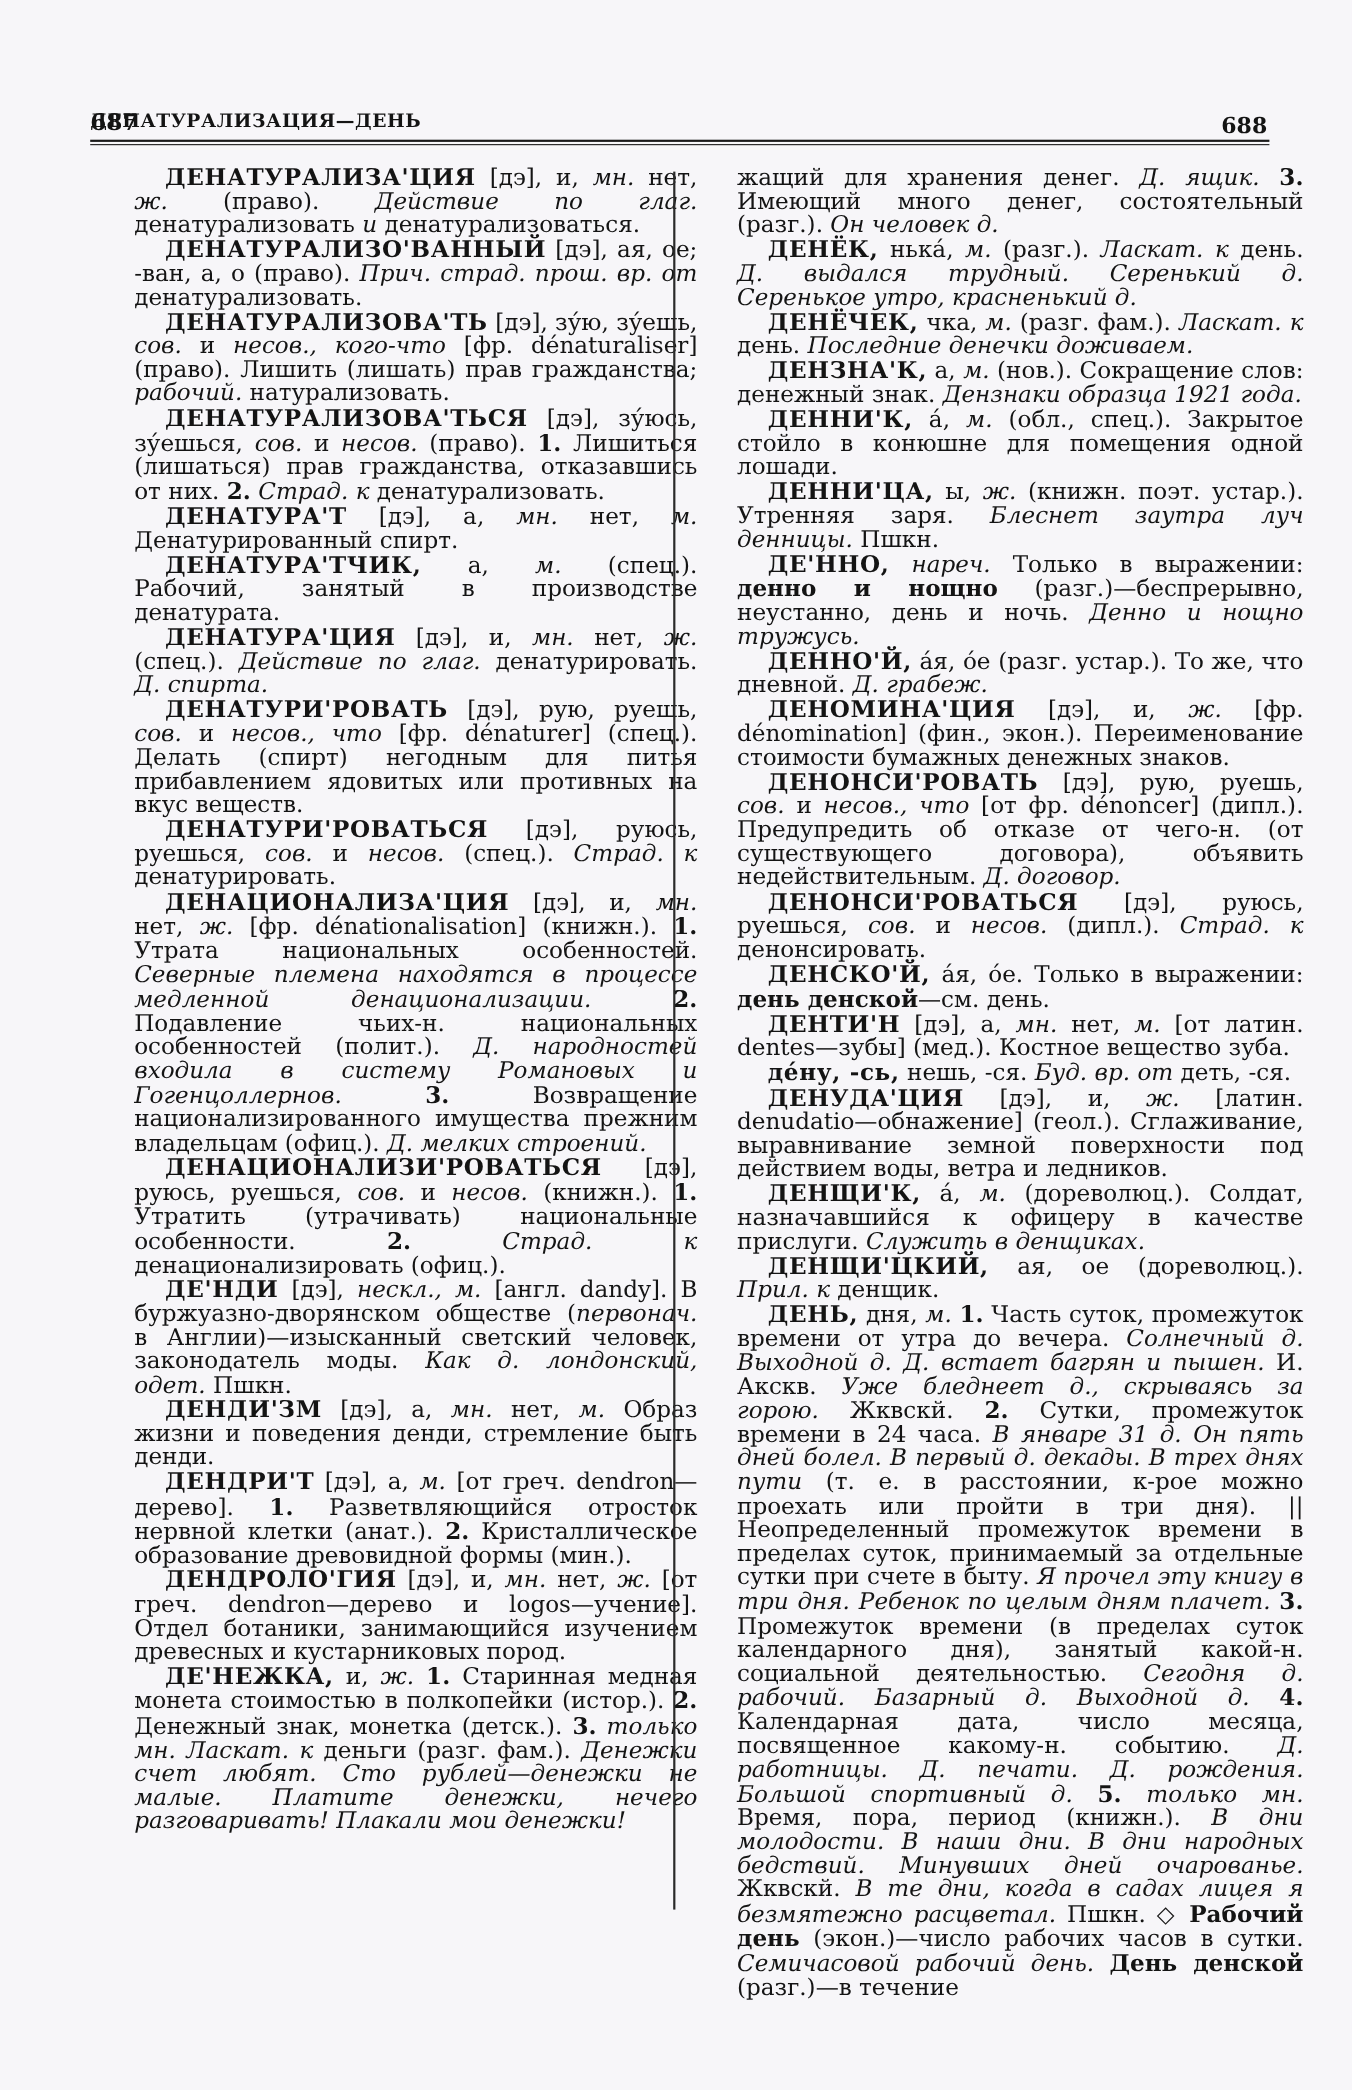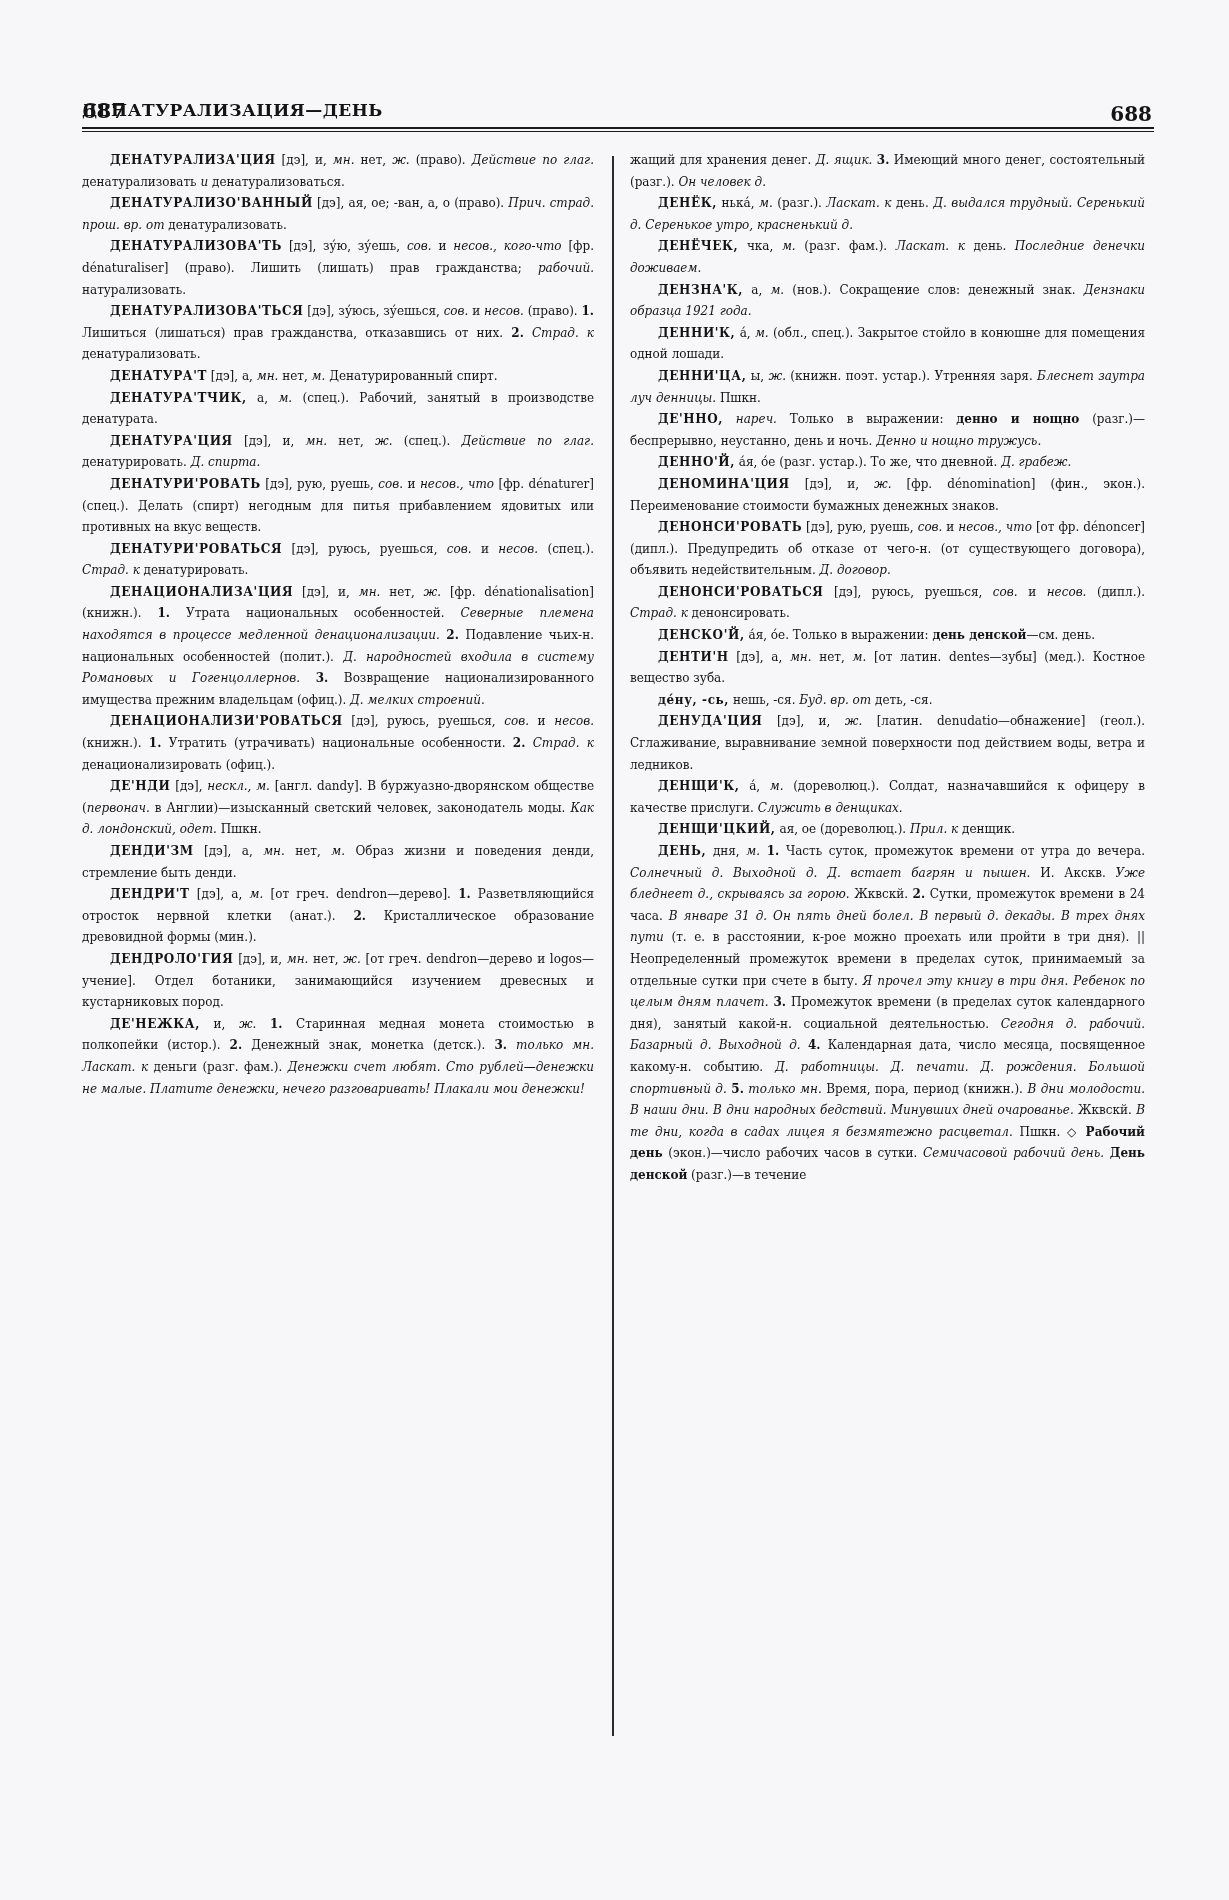--- a/index.html
+++ b/index.html
@@ -15,22 +15,23 @@
     position: absolute; left: 82px; top: 92px; width: 1070px; height: 34px;
   }
   .pn-left { position: absolute; left: 0; top: 6px; font-weight: bold; font-size: 21px; }
   .pn-right { position: absolute; right: 0; top: 0; font-weight: bold; font-size: 20px; margin-top: 10px; }
   .running-title { position: absolute; left: 0; right: 0; top: 8px; text-align: left; font-weight: bold; font-size: 17px; letter-spacing: 0.5px; }
   .rule { position: absolute; left: 82px; width: 1072px; background: #1a1a1a; }
   .rule.r1 { top: 127px; height: 2px; }
   .rule.r2 { top: 131px; height: 1px; }
   .col {
     position: absolute; top: 150px;
-    font-size: 12px; line-height: 21.6px;
+    font-size: 21px; line-height: 21.6px;
     text-align: justify;
+    margin-left: 40px;
   }
   .col-left { left: 82px; width: 512px; }
   .col-right { left: 630px; width: 515px; }
   .sep { position: absolute; left: 612px; top: 156px; width: 2px; height: 1580px; background: #2a2a2a; }
   .entry { text-indent: 28px; margin: 0; }
   .entry.cont { text-indent: 0; }
   .hw { font-weight: bold; letter-spacing: 0.6px; }
   .it { font-style: italic; }
   .b { font-weight: bold; }
 </style>

